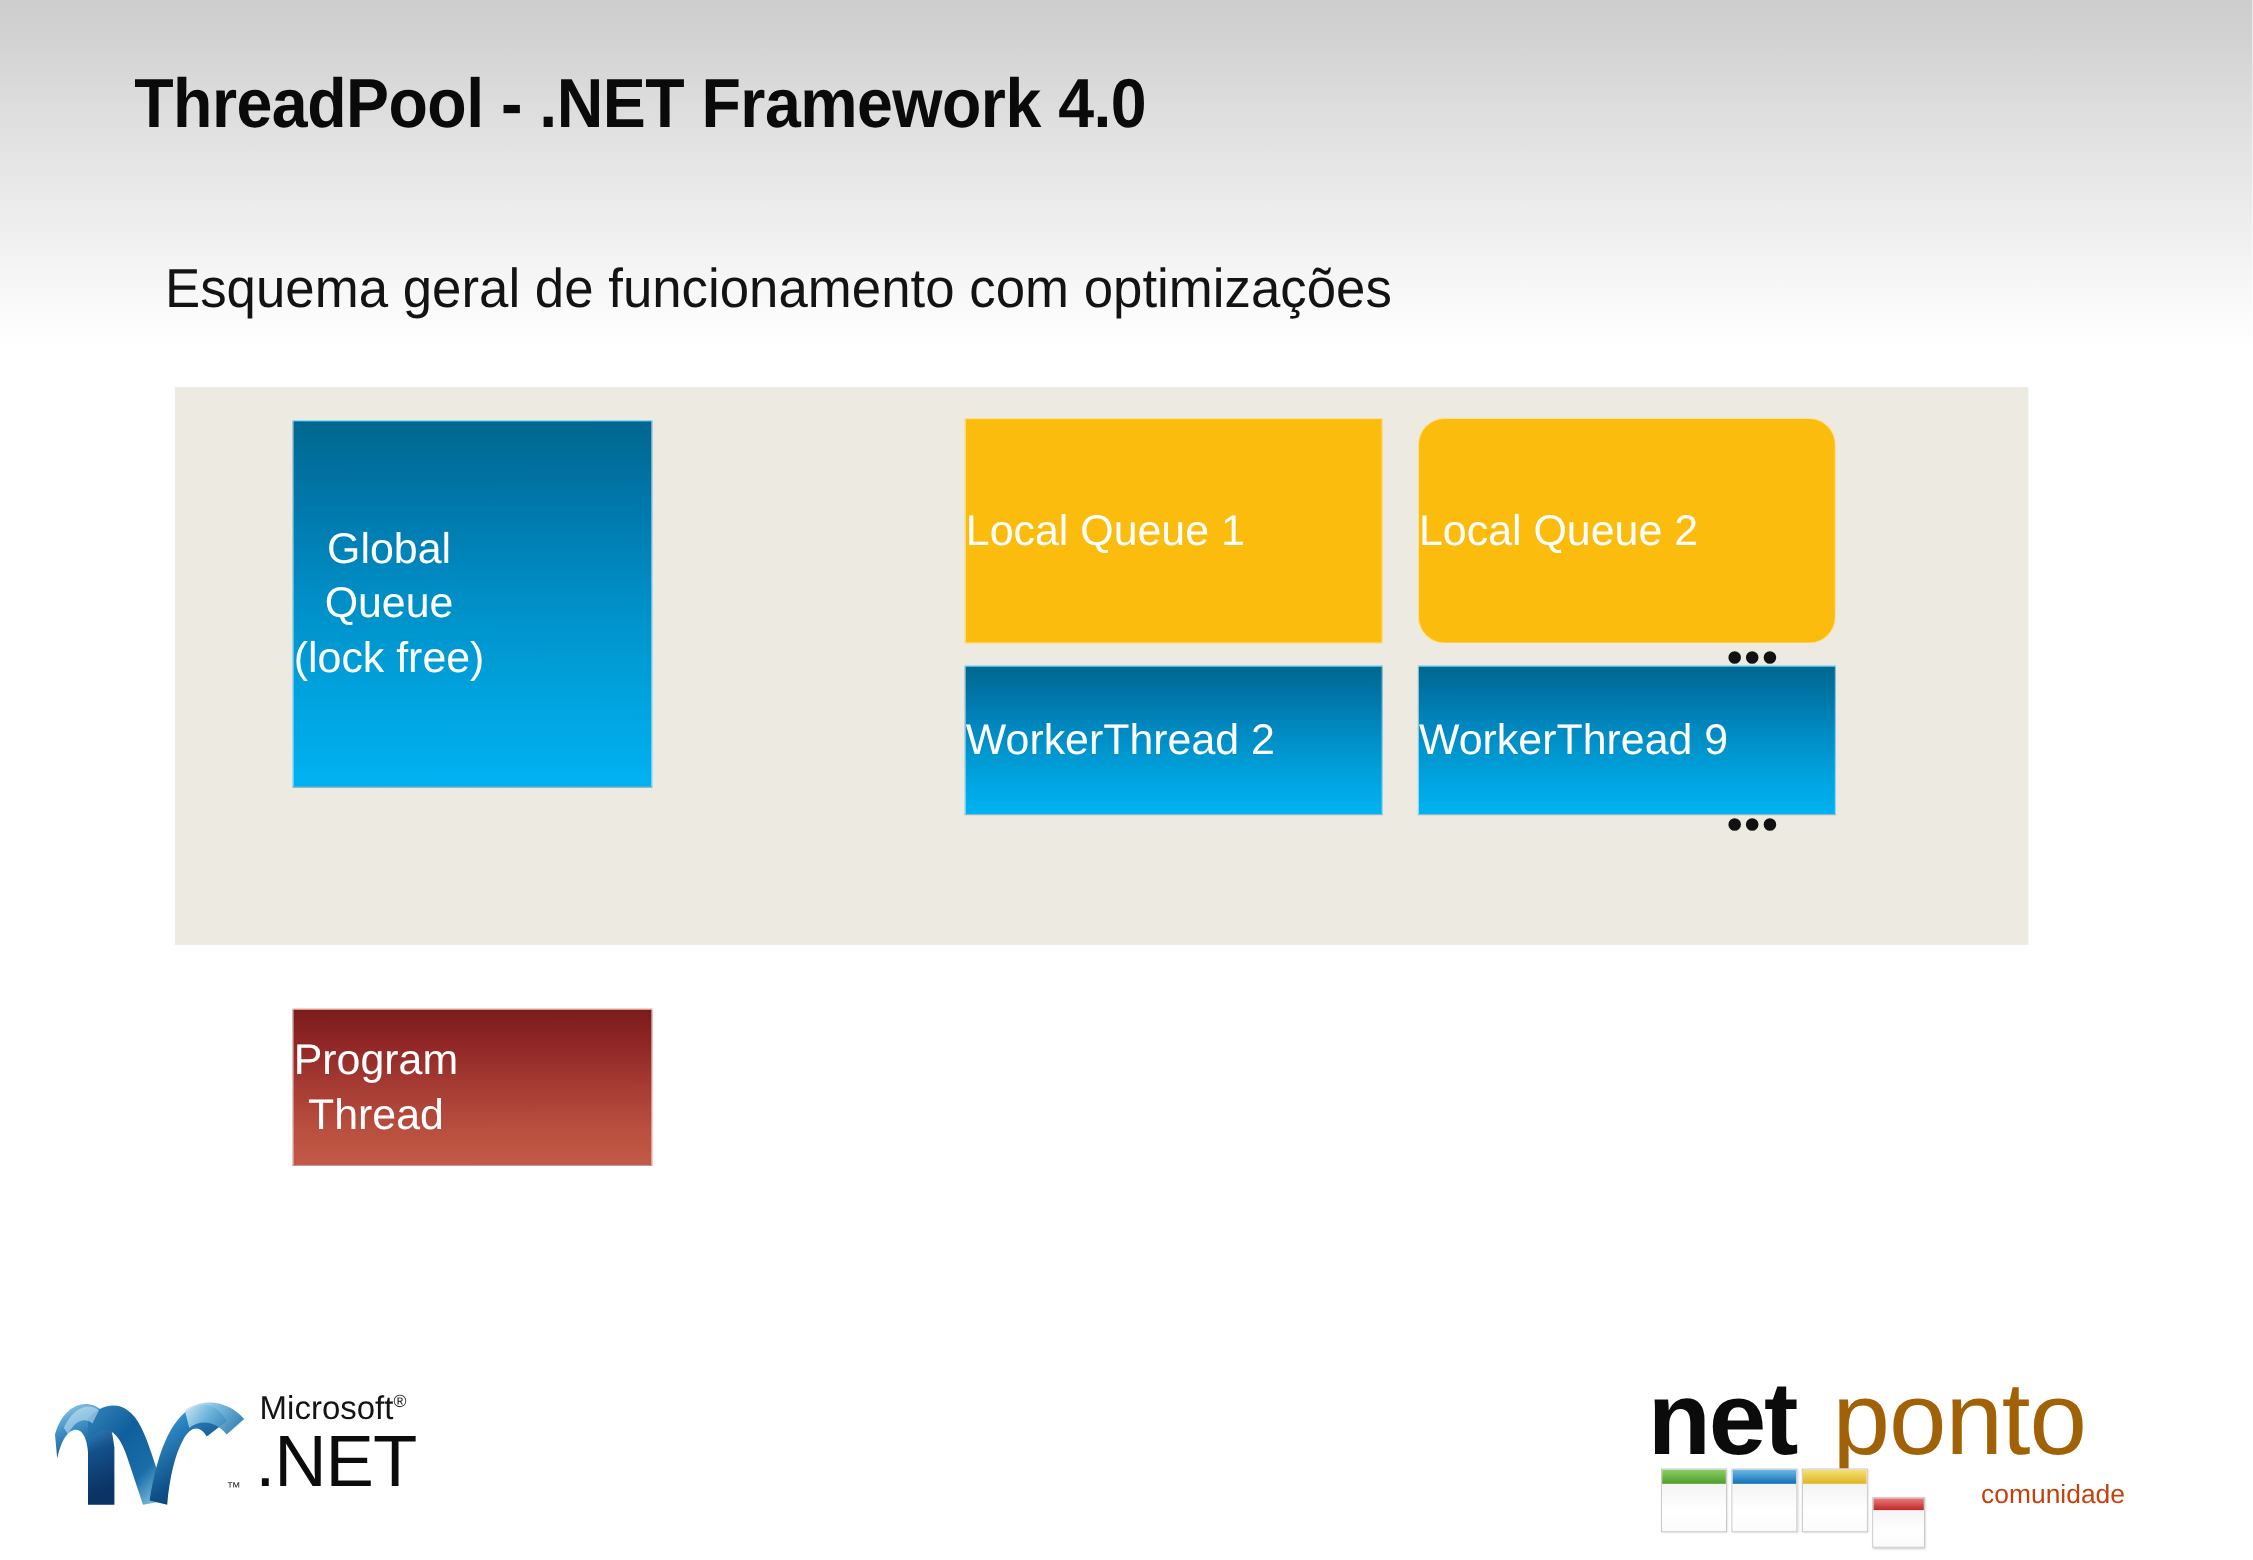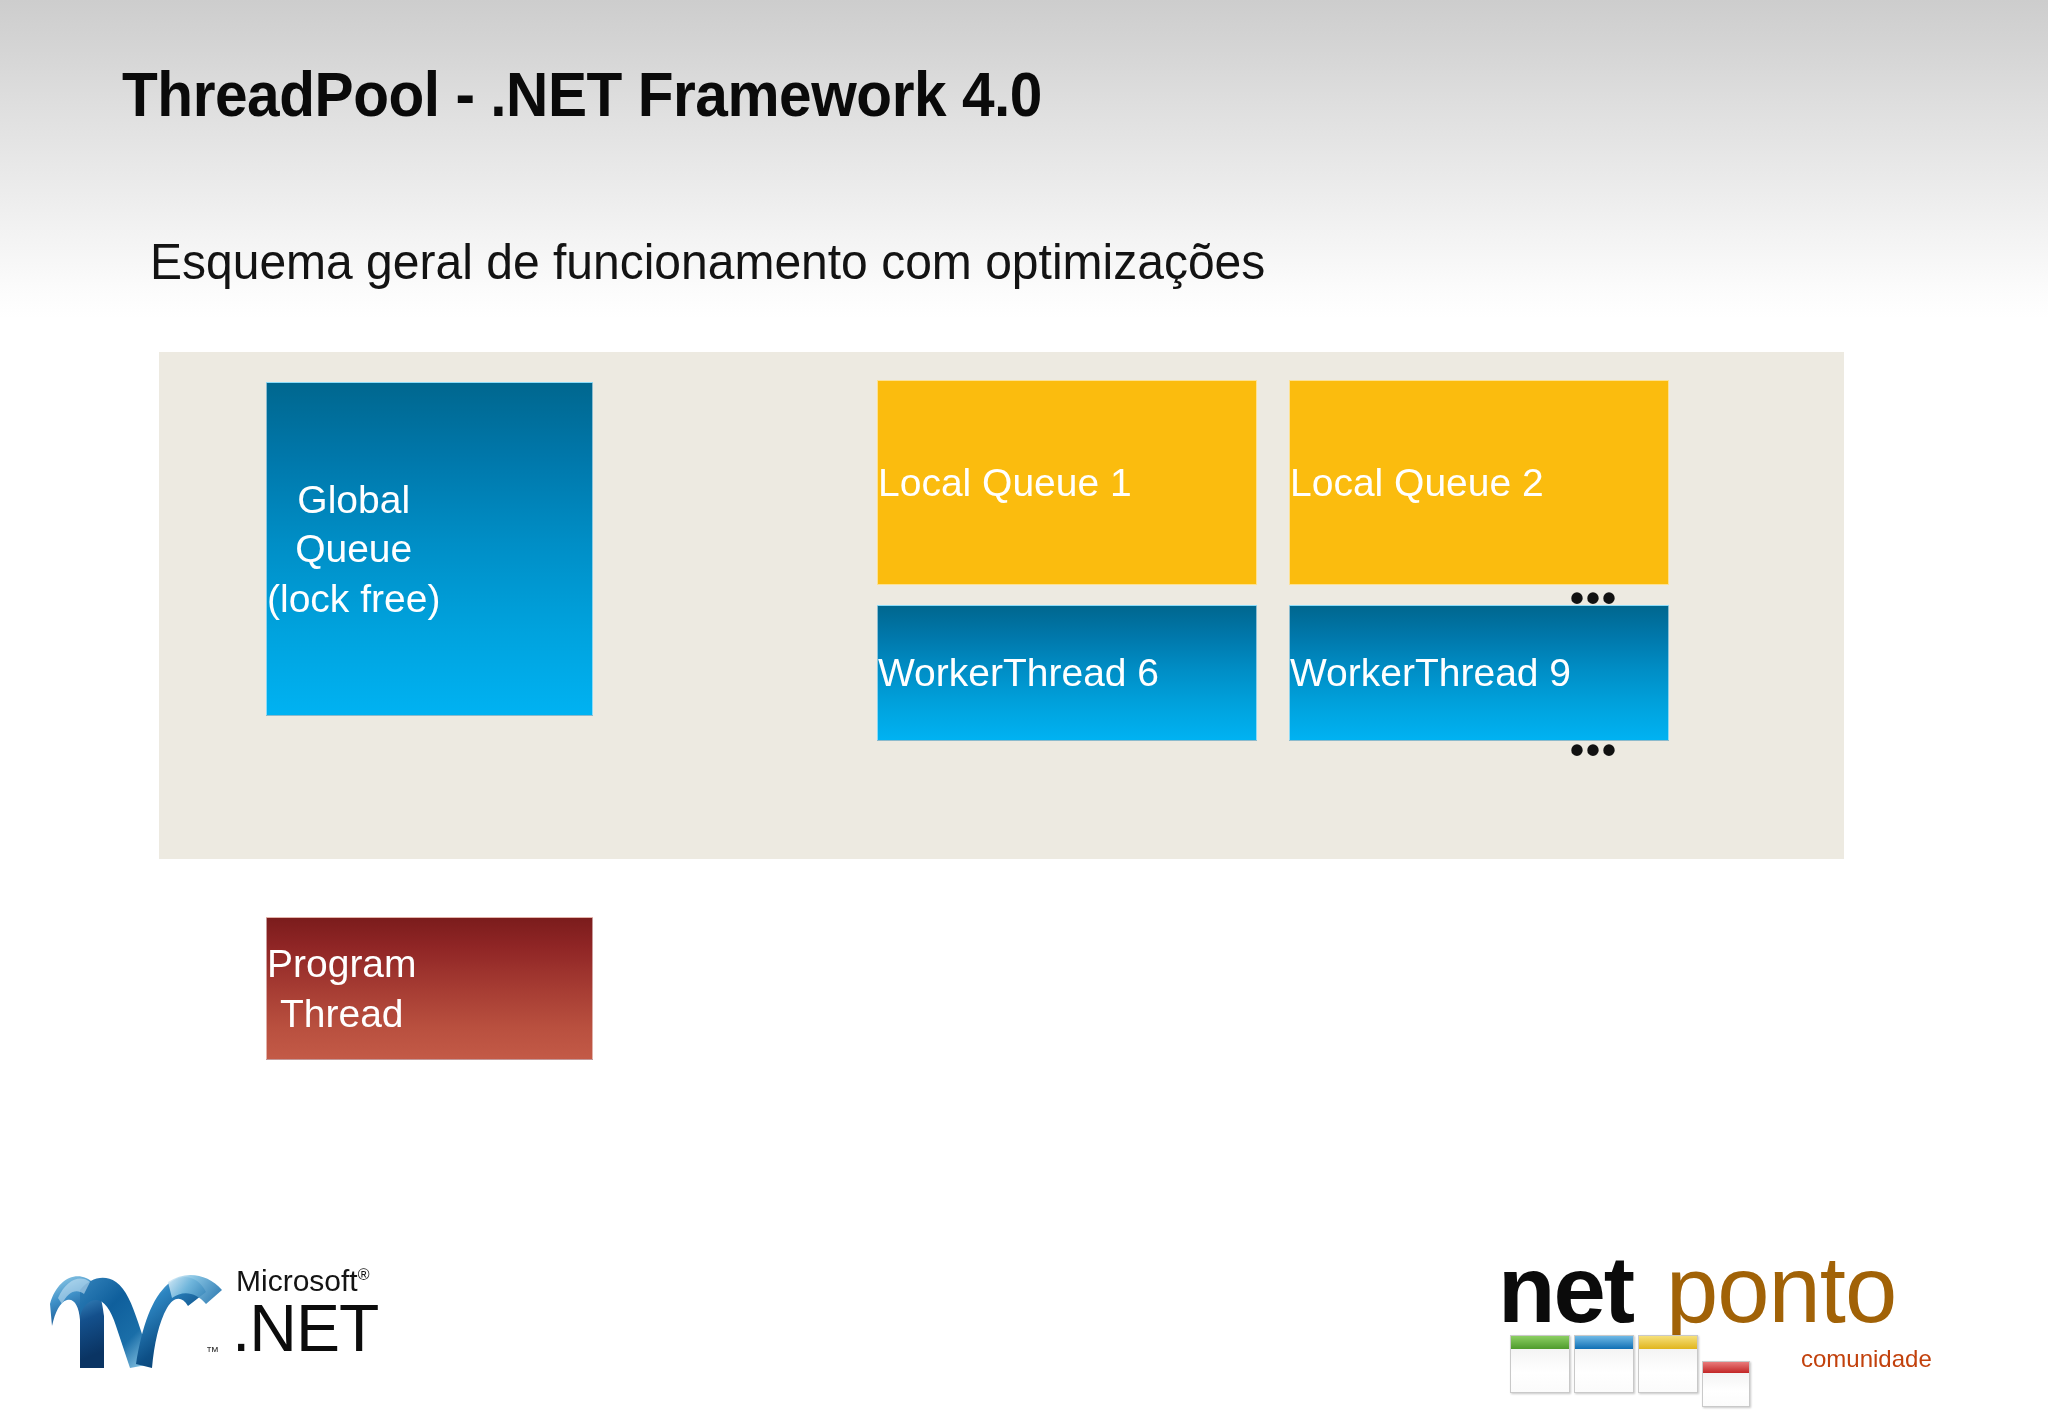--- a/index.html
+++ b/index.html
@@ -119,20 +119,21 @@
     height: 205px;
     font-size: 39px;
   }
 
   #local-queue-2 {
     left: 1130px;
     top: 28px;
     width: 380px;
     height: 205px;
     font-size: 39px;
+    border-radius: 24px;
   }
 
   #worker-thread-1 {
     left: 718px;
     top: 253px;
     width: 380px;
     height: 136px;
     font-size: 39px;
   }
 
@@ -306,21 +307,21 @@
 
     <div id="local-queue-1" class="node-box amber-flat">
       <span>Local Queue 1</span>
     </div>
 
     <div id="local-queue-2" class="node-box amber-flat">
       <span>Local Queue 2</span>
     </div>
 
     <div id="worker-thread-1" class="node-box blue-grad">
-      <span>WorkerThread 6</span>
+      <span>WorkerThread 2</span>
     </div>
 
     <div id="worker-thread-2" class="node-box blue-grad">
       <span>WorkerThread 9</span>
     </div>
 
   </div>
 
   <div id="ellipsis-queues" class="ellipsis">•••</div>
 

